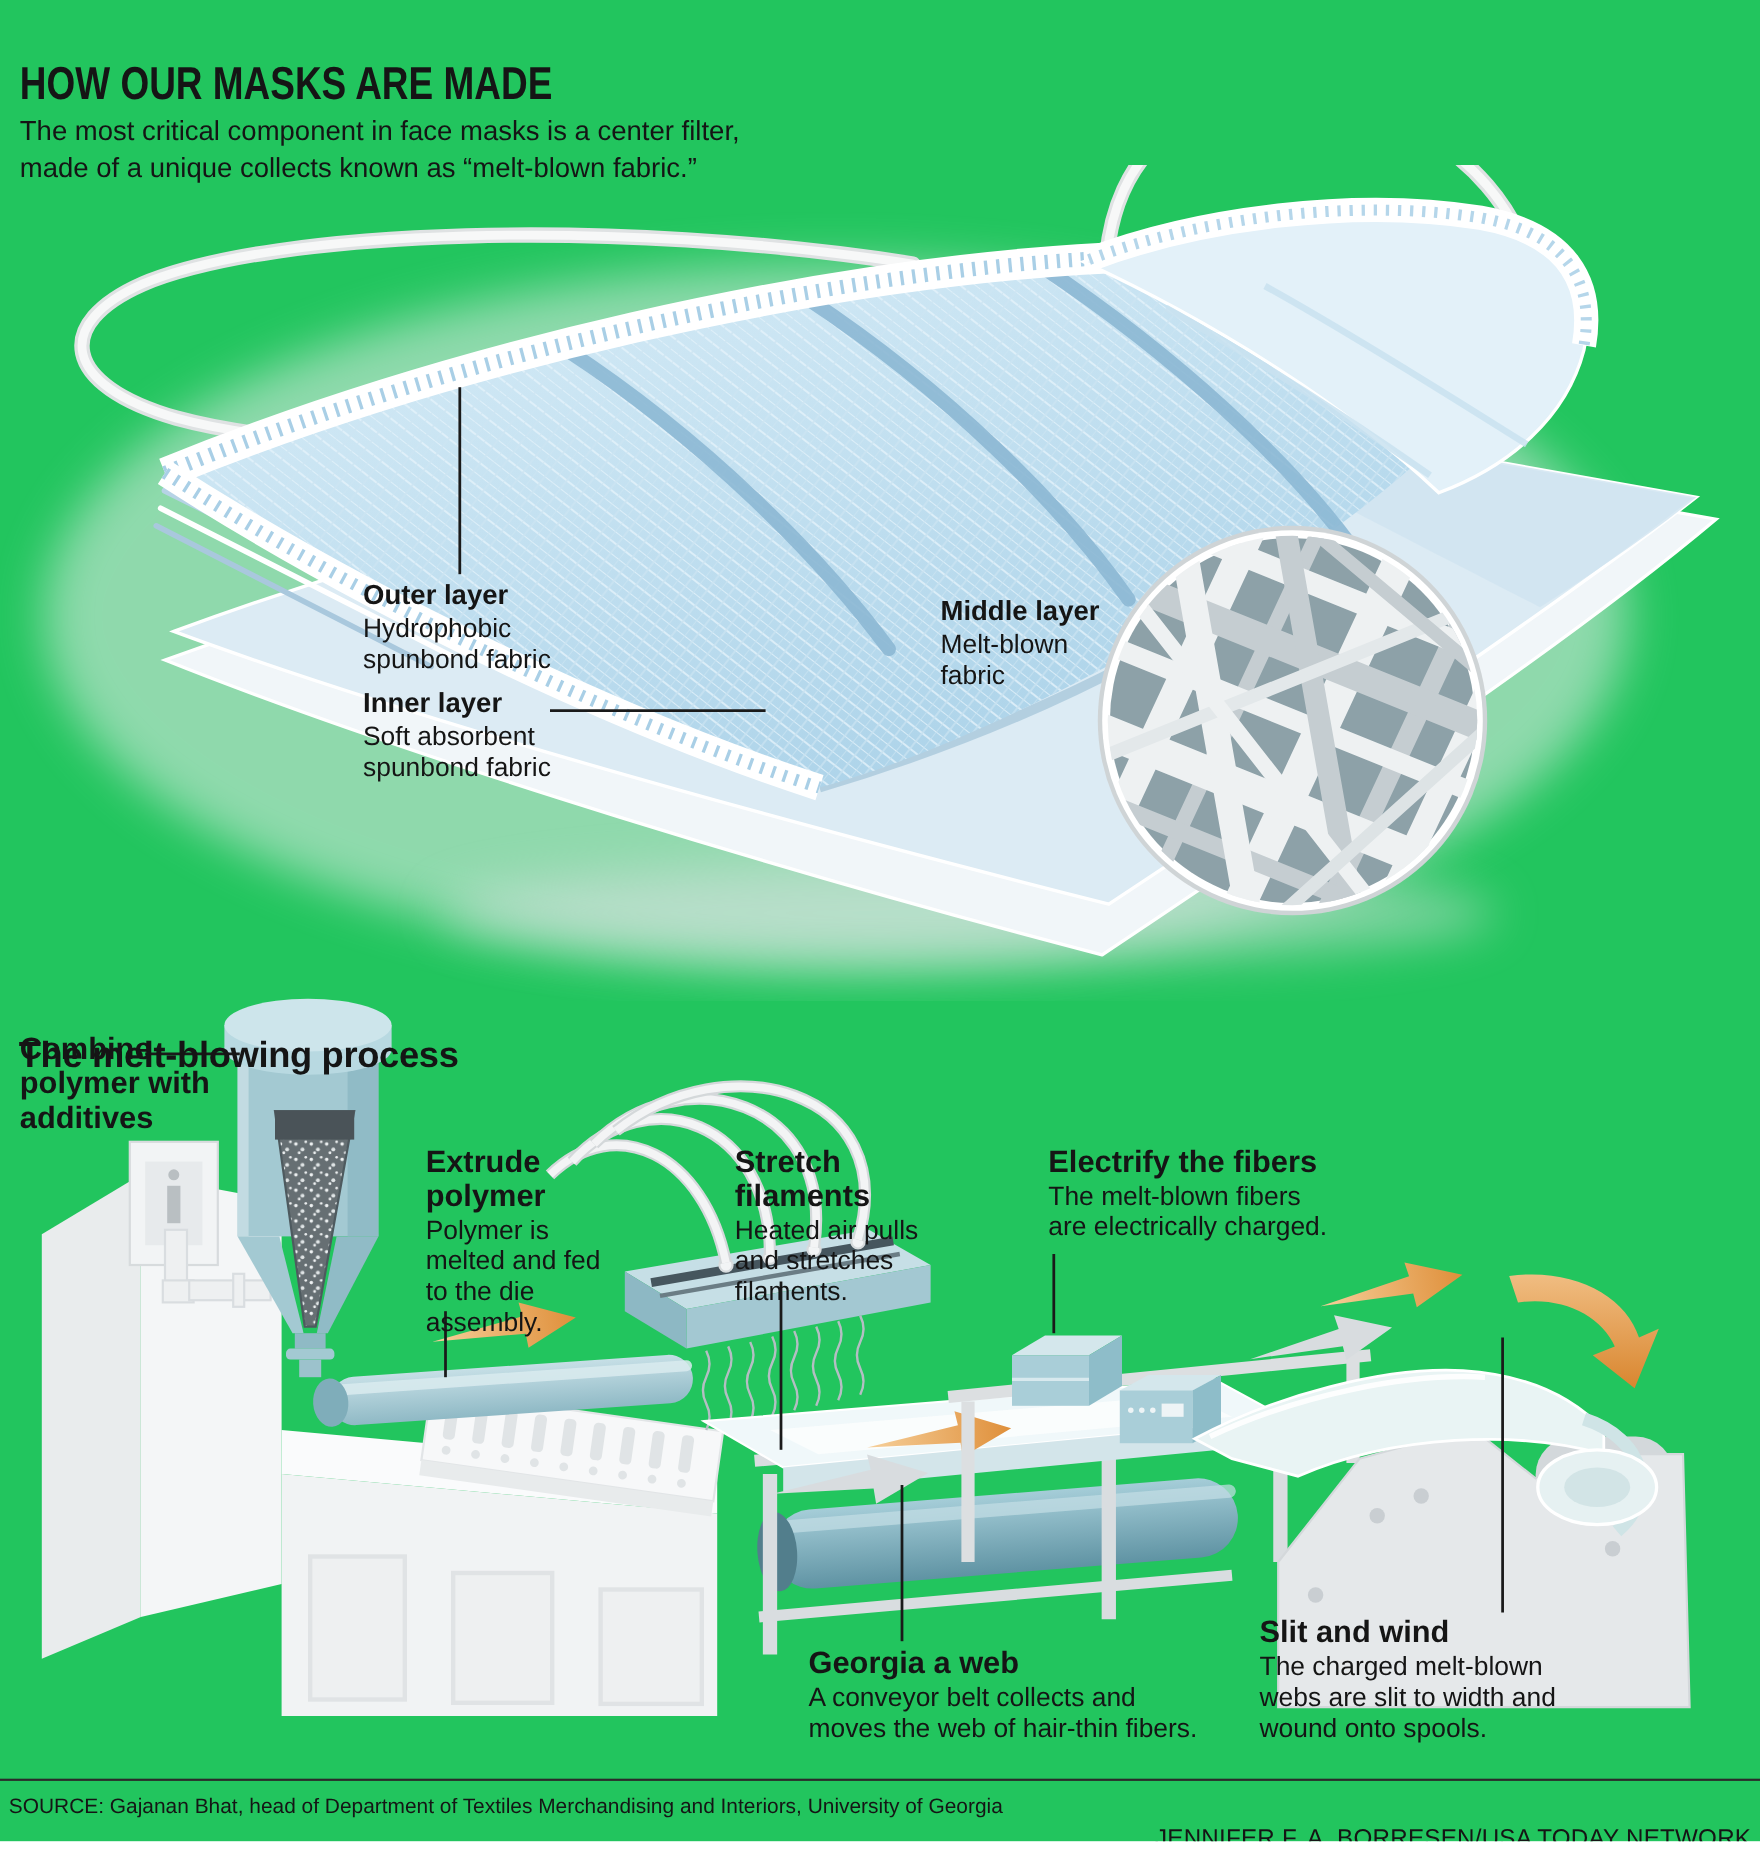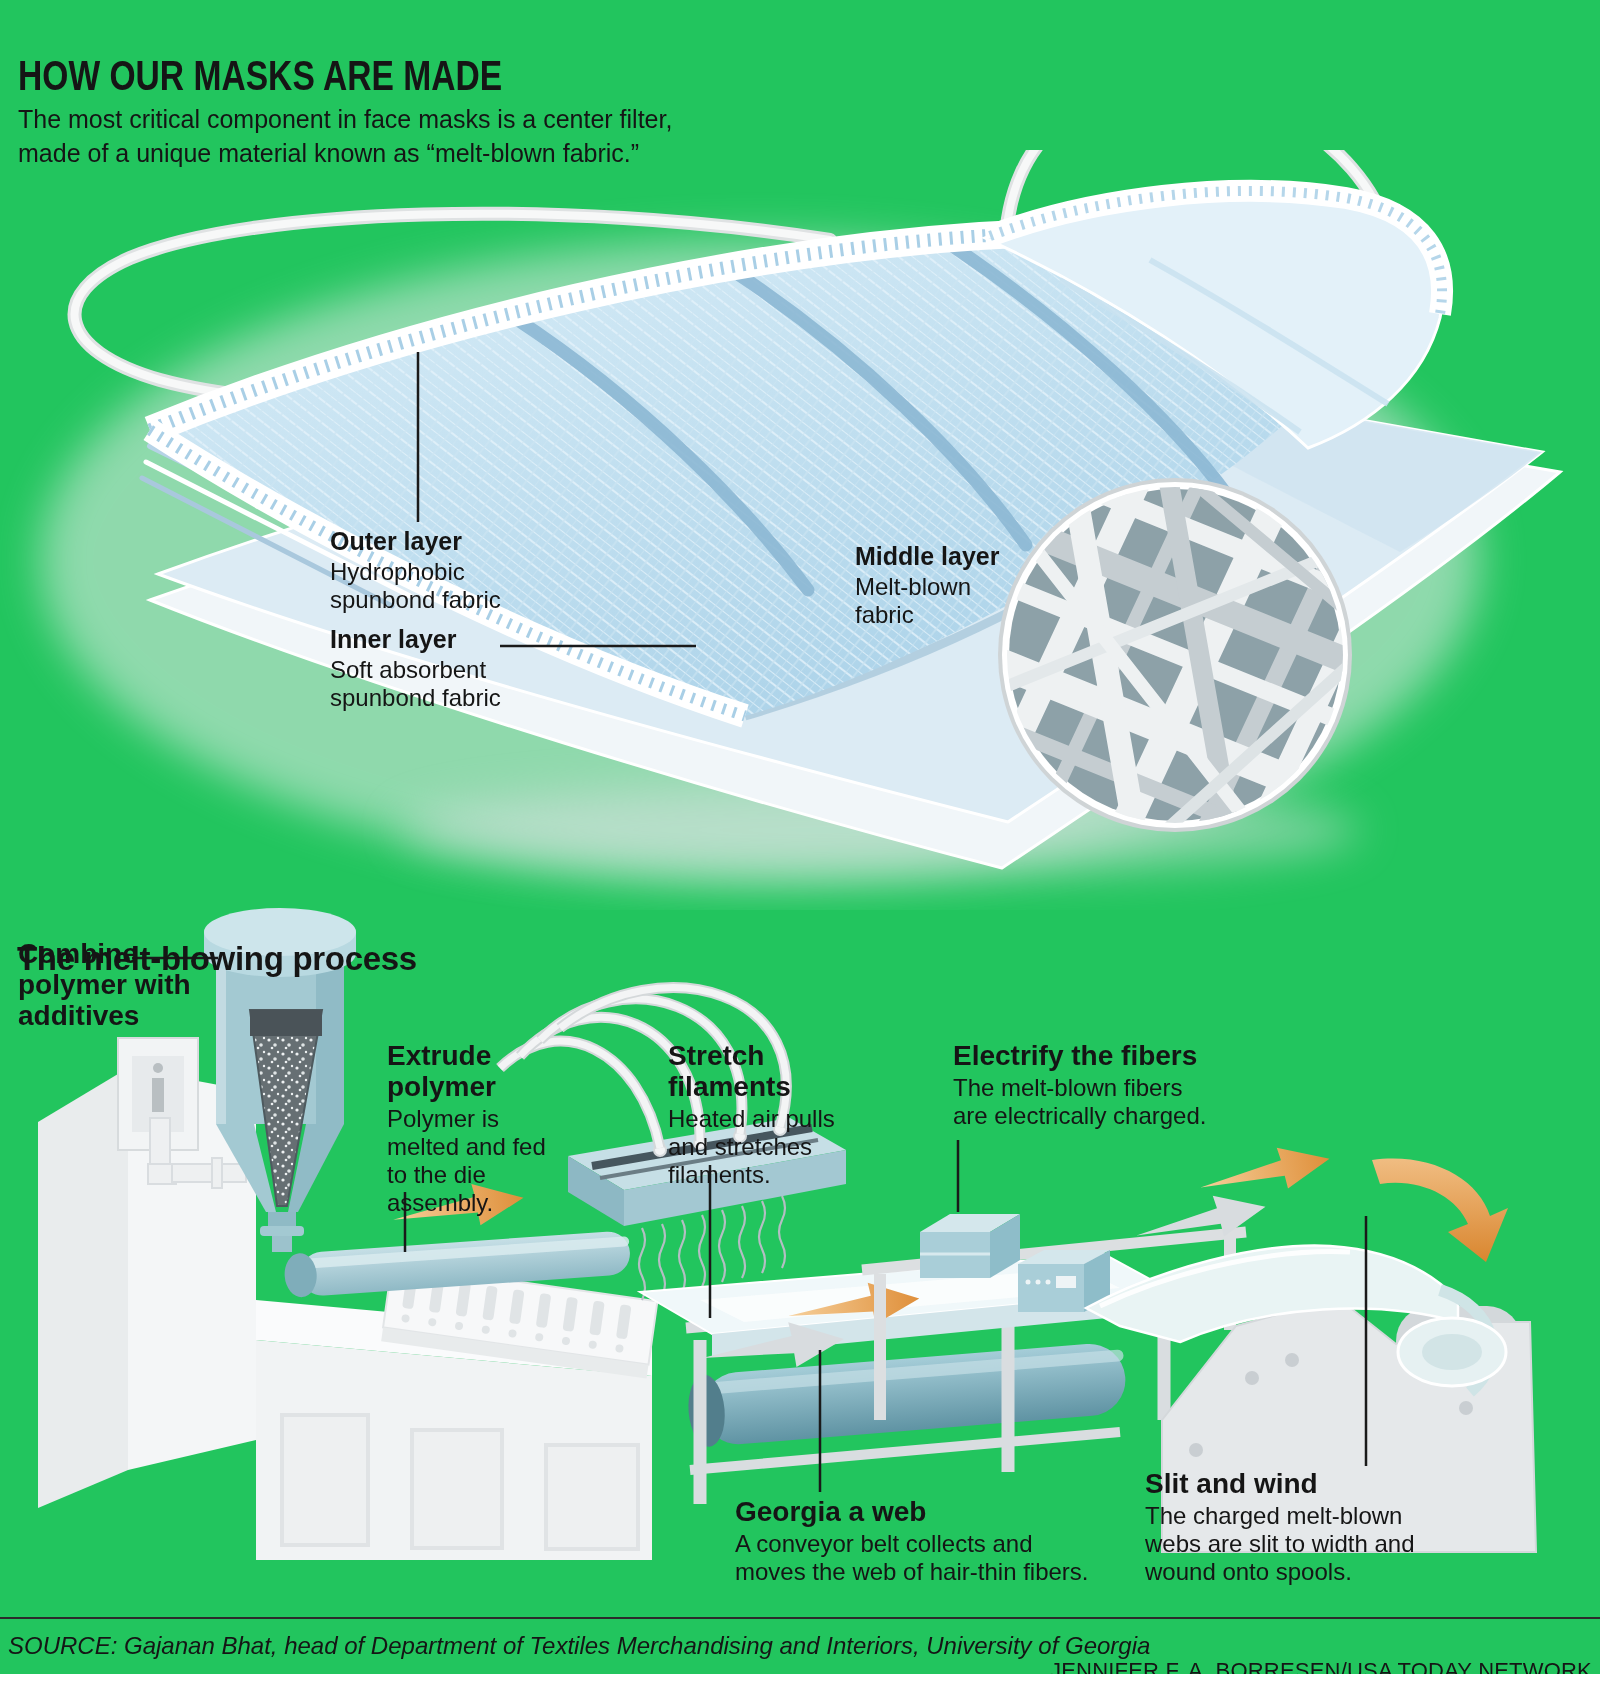--- a/index.html
+++ b/index.html
@@ -10,21 +10,21 @@
   .subtitle{font-size:25px;line-height:34px;}
   .subtitle span{display:block;}
   .ml-head{font-size:40px;font-weight:bold;transform:scaleX(.66);transform-origin:left top;white-space:nowrap;letter-spacing:1px;margin-left:34px;}
   .ml-body{font-size:24px;line-height:29px;width:300px;margin-top:8px;}
   .lbl .t{font-size:25px;font-weight:bold;line-height:30px;}
   .lbl .d{font-size:24px;line-height:28px;margin-top:2px;}
   .step .t{font-size:28px;font-weight:bold;line-height:31px;}
   .step .d{font-size:24px;line-height:28px;margin-top:3px;}
   .proc-head{font-size:33px;font-weight:bold;letter-spacing:-.3px;}
   .rule{height:2px;background:#2b2b2b;}
-  .src{font-size:24px;font-style:italic;}
+  .src{font-size:19px;}
   .credit{font-size:22px;letter-spacing:.2px;text-align:right;}
   .z5{z-index:5;}
 </style>
 </head>
 <body>
 
 <div id="canvas">
 
   <svg class="abs" style="left:0;top:150px;" width="1600" height="760" viewBox="0 150 1600 760">
     <defs>
@@ -346,21 +346,21 @@
       <path d="M710,1165 L710,1318"></path>
       <path d="M958,1140 L958,1212"></path>
       <path d="M820,1350 L820,1492"></path>
       <path d="M1366,1216 L1366,1466"></path>
     </g>
   </svg>
 
   <div class="abs z5 title" style="left:18px;top:52px;">HOW OUR MASKS ARE MADE</div>
   <div class="abs z5 subtitle" style="left:18px;top:102px;width:780px;">
     <span>The most critical component in face masks is a center filter,</span>
-    <span>made of a unique material known as “melt-blown fabric.”</span>
+    <span>made of a unique collects known as “melt-blown fabric.”</span>
   </div>
 
 
   <div class="abs z5 lbl" style="left:330px;top:526px;width:200px;">
     <div class="t">Outer layer</div>
     <div class="d">Hydrophobic spunbond fabric</div>
   </div>
   <div class="abs z5 lbl" style="left:330px;top:624px;width:210px;">
     <div class="t">Inner layer</div>
     <div class="d">Soft absorbent spunbond fabric</div>

